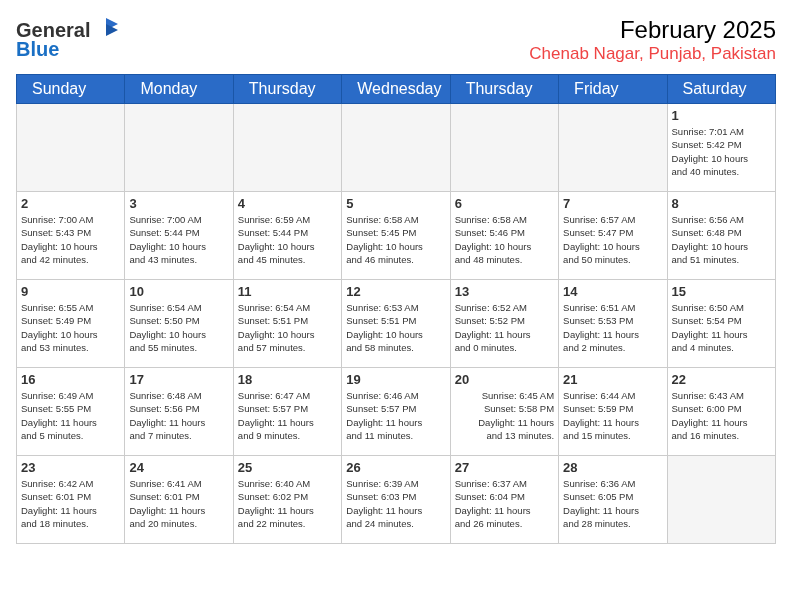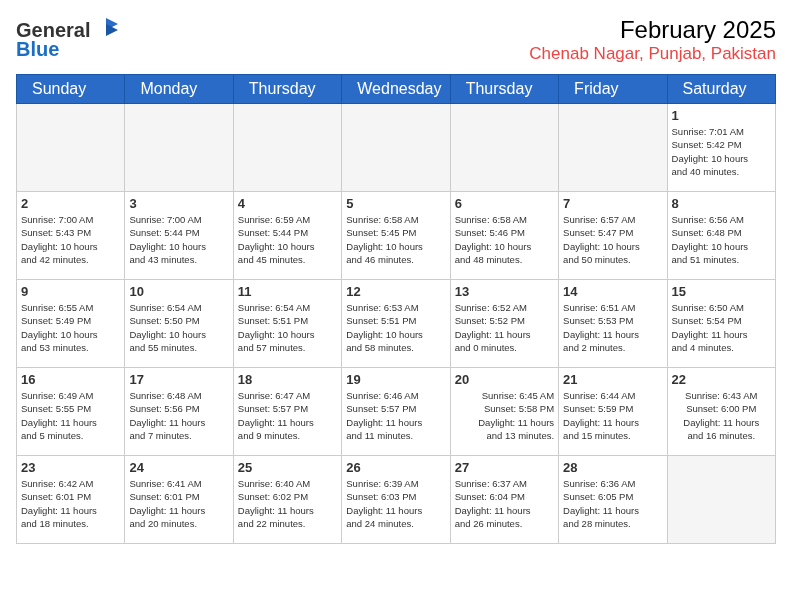--- a/index.html
+++ b/index.html
@@ -276,21 +276,21 @@
         </td>
         <td>
           <div class="day-num">21</div>
           <div class="day-info" style="white-space: pre-line;">Sunrise: 6:44 AM
 Sunset: 5:59 PM
 Daylight: 11 hours
 and 15 minutes.</div>
         </td>
         <td>
           <div class="day-num">22</div>
-          <div class="day-info" style="white-space: pre-line; text-align: center;">Sunrise: 6:43 AM
+          <div class="day-info" style="white-space: pre-line;">Sunrise: 6:43 AM
 Sunset: 6:00 PM
 Daylight: 11 hours
 and 16 minutes.</div>
         </td>
       </tr>
       <tr>
         <td>
           <div class="day-num">23</div>
           <div class="day-info" style="white-space: pre-line;">Sunrise: 6:42 AM
 Sunset: 6:01 PM

